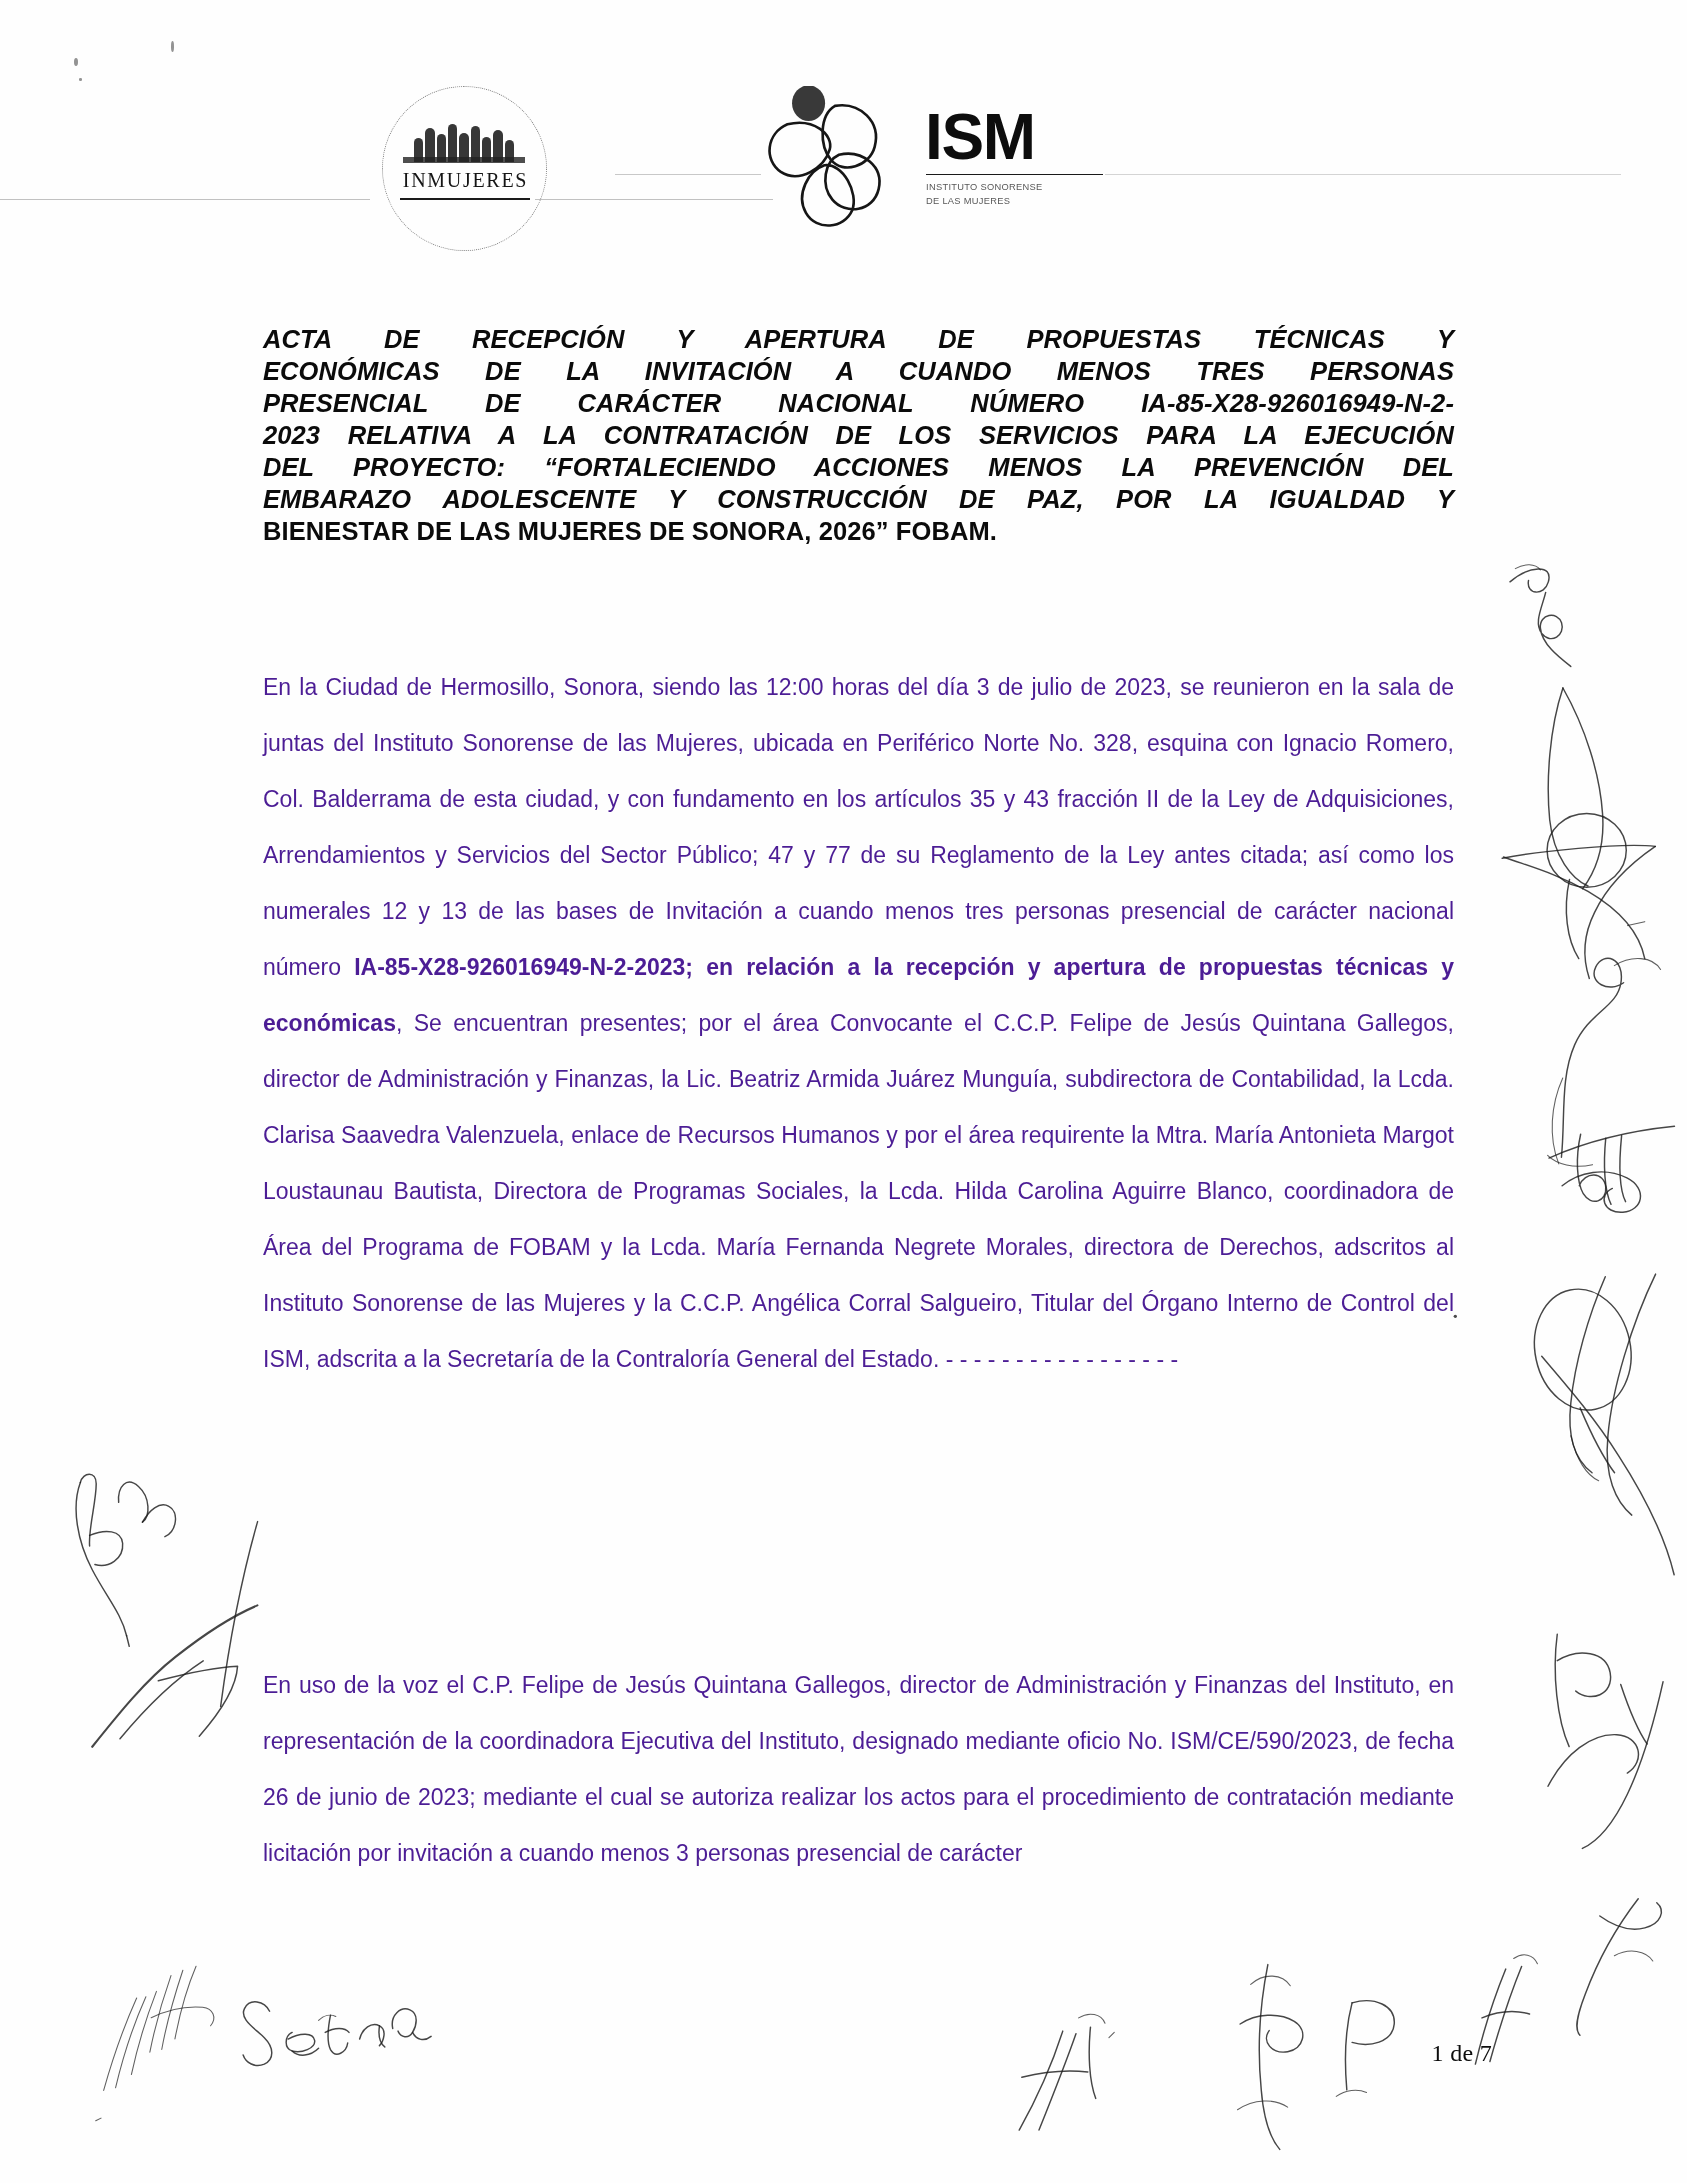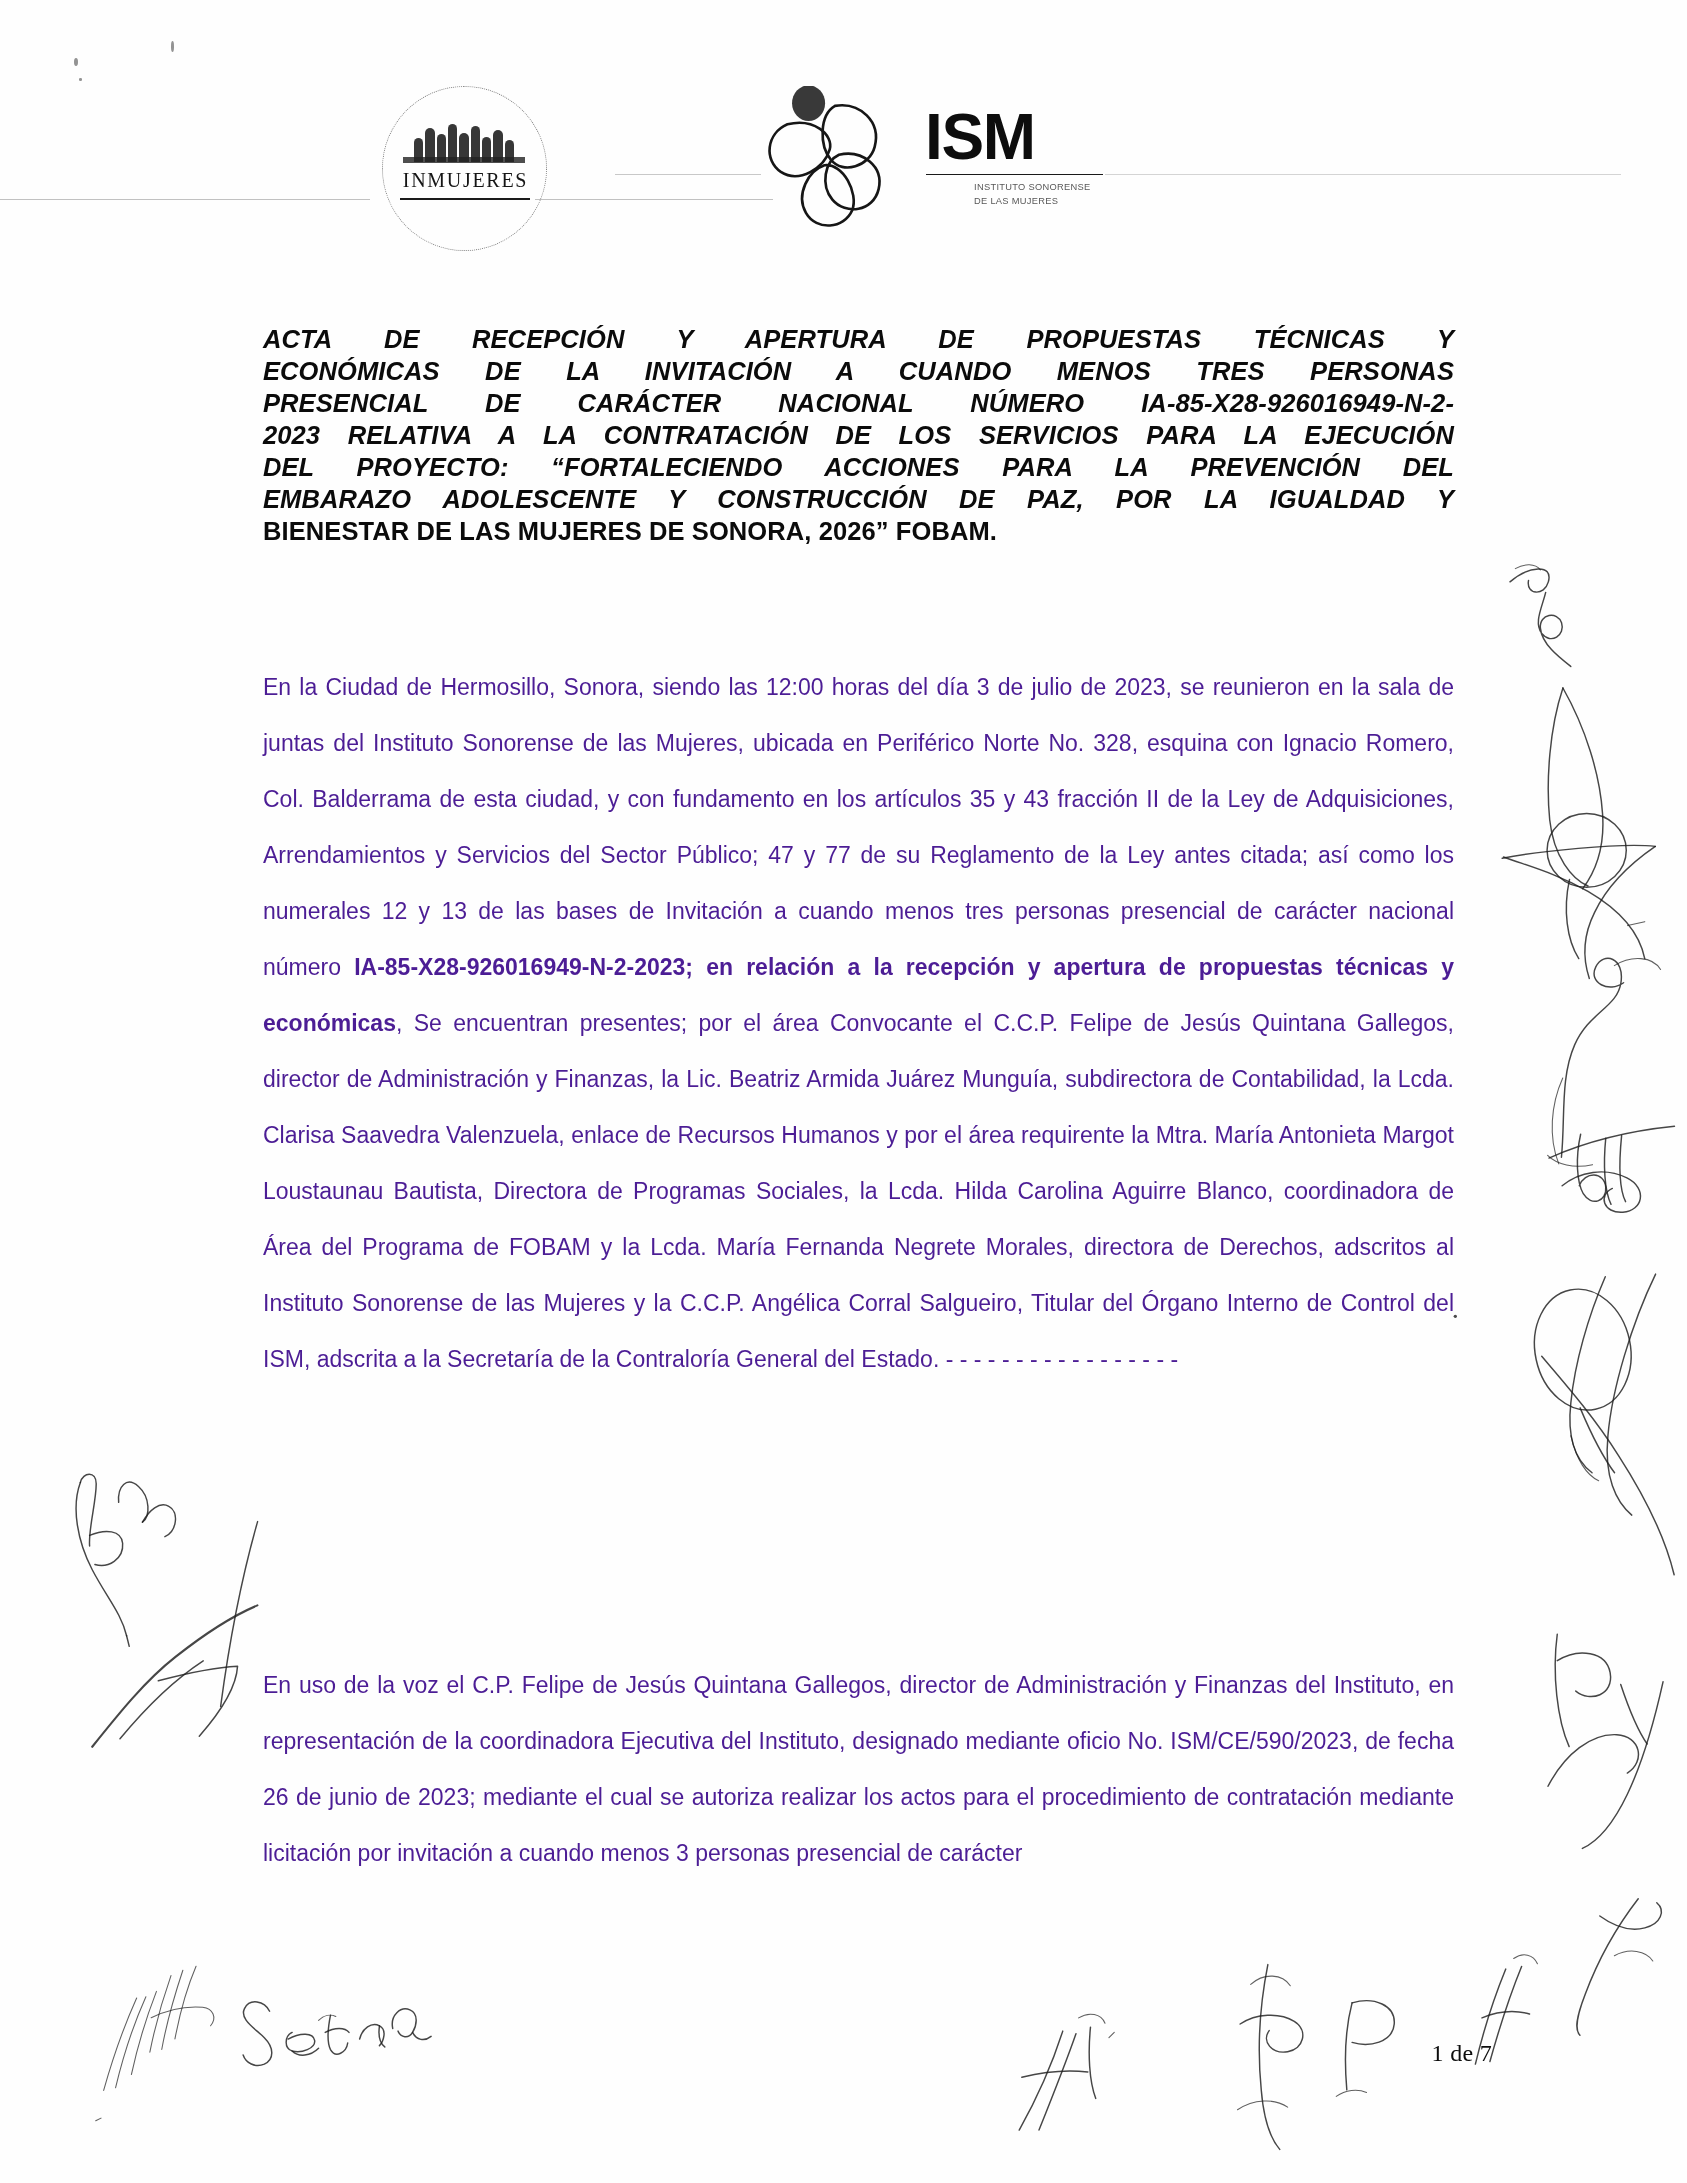--- a/index.html
+++ b/index.html
@@ -138,21 +138,20 @@
   }
   #ism .sub1, #ism .sub2 {
     position: absolute;
     left: 165px;
     font-family: "Liberation Sans", sans-serif;
     font-size: 9.3px;
     letter-spacing: 0.3px;
     color: #2c2c2c;
     white-space: nowrap;
     opacity: .8;
-    margin-left: 48px;
   }
   #ism .sub1 { top: 102px; }
   #ism .sub2 { top: 116px; }
   #ism .rule-ext-l {
     position: absolute;
     left: -146px; top: 94px; width: 146px; height: 0.7px;
     background: #777; opacity: .4;
   }
   #ism .rule-ext-r {
     position: absolute;
@@ -267,21 +266,21 @@
       <div class="sub1">INSTITUTO SONORENSE</div>
       <div class="sub2">DE LAS MUJERES</div>
     </div>
   </div>
 
   <div id="title">
     <span class="l sp">ACTA  DE  RECEPCIÓN  Y  APERTURA  DE  PROPUESTAS  TÉCNICAS  Y</span>
     <span class="l sp">ECONÓMICAS  DE  LA  INVITACIÓN  A  CUANDO  MENOS  TRES  PERSONAS</span>
     <span class="l sp">PRESENCIAL  DE  CARÁCTER  NACIONAL  NÚMERO  IA-85-X28-926016949-N-2-</span>
     <span class="l sp">2023 RELATIVA A LA CONTRATACIÓN DE LOS SERVICIOS PARA LA EJECUCIÓN</span>
-    <span class="l sp">DEL  PROYECTO:  “FORTALECIENDO  ACCIONES  PARA  LA  PREVENCIÓN  DEL</span>
+    <span class="l sp">DEL  PROYECTO:  “FORTALECIENDO  ACCIONES  MENOS  LA  PREVENCIÓN  DEL</span>
     <span class="l sp">EMBARAZO ADOLESCENTE Y CONSTRUCCIÓN DE PAZ, POR LA IGUALDAD Y</span>
     <span class="l">BIENESTAR DE LAS MUJERES DE SONORA, 2026” FOBAM.</span>
   </div>
 
   <p class="para" id="p1"><span>En la Ciudad de Hermosillo, Sonora, siendo las 12:00 horas del día 3 de julio de 2023, se reunieron en la sala de juntas del Instituto Sonorense de las Mujeres, ubicada en Periférico Norte No. 328, esquina con Ignacio Romero, Col. Balderrama de esta ciudad, y con fundamento en los artículos 35 y 43 fracción II de la Ley de Adquisiciones, Arrendamientos y Servicios del Sector Público;  47 y 77 de su Reglamento de la Ley antes citada; así como los numerales 12 y 13 de las bases de Invitación a cuando menos tres personas presencial de carácter nacional número </span><b>IA-85-X28-926016949-N-2-2023; en relación  a   la recepción y apertura de propuestas técnicas y económicas</b><span>,  Se encuentran presentes; por el área Convocante el C.C.P. Felipe de Jesús Quintana Gallegos, director de Administración y Finanzas, la Lic. Beatriz Armida Juárez Munguía, subdirectora de Contabilidad, la Lcda. Clarisa Saavedra Valenzuela, enlace de Recursos Humanos y por el área requirente la Mtra. María Antonieta Margot Loustaunau Bautista, Directora de Programas Sociales, la Lcda. Hilda Carolina Aguirre Blanco,  coordinadora de Área  del  Programa de FOBAM y la Lcda. María Fernanda Negrete Morales, directora de Derechos, adscritos al Instituto Sonorense de las Mujeres y la C.C.P. Angélica Corral Salgueiro, Titular del Órgano Interno de Control del ISM, adscrita a la Secretaría de la Contraloría General del Estado. - - - - - - - - - - - - - - - - -</span></p>
 
   <p class="para" id="p2"><span>En uso de la voz el C.P. Felipe de Jesús Quintana Gallegos, director de Administración y Finanzas del Instituto, en representación de la coordinadora Ejecutiva del Instituto, designado mediante oficio No.  ISM/CE/590/2023, de fecha 26 de junio de 2023; mediante el cual se autoriza realizar los actos para el procedimiento de contratación mediante licitación por invitación a cuando menos 3 personas presencial de carácter</span></p>
 
   <div id="folio">1 de 7</div>
 

